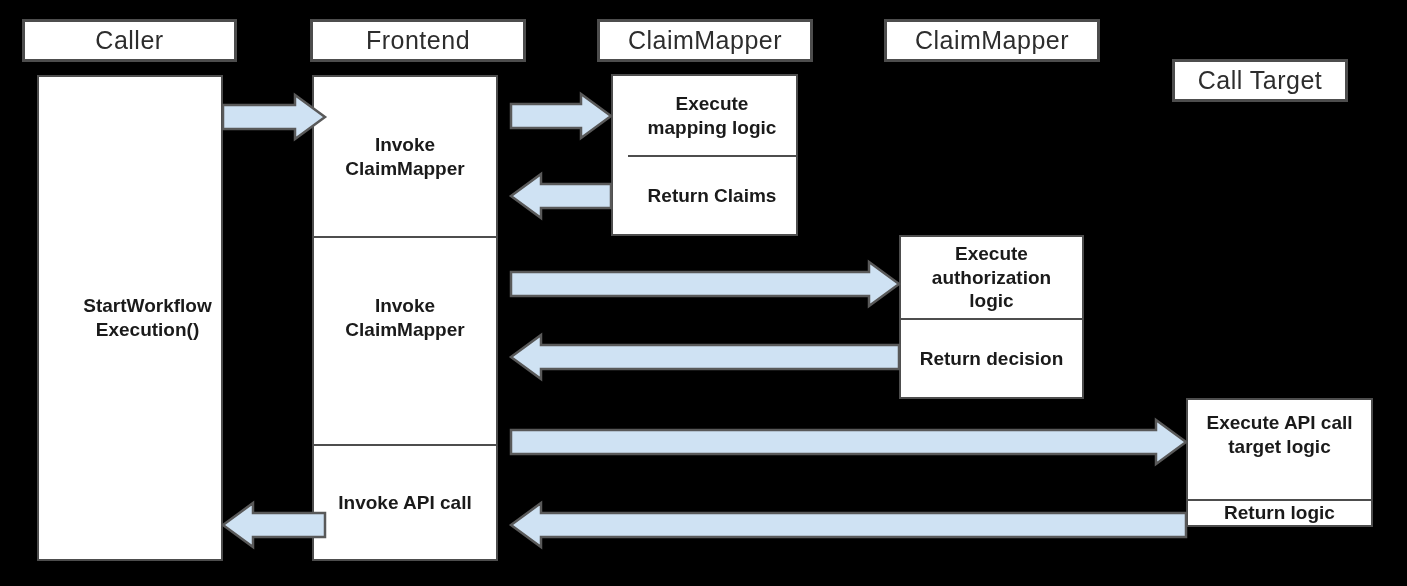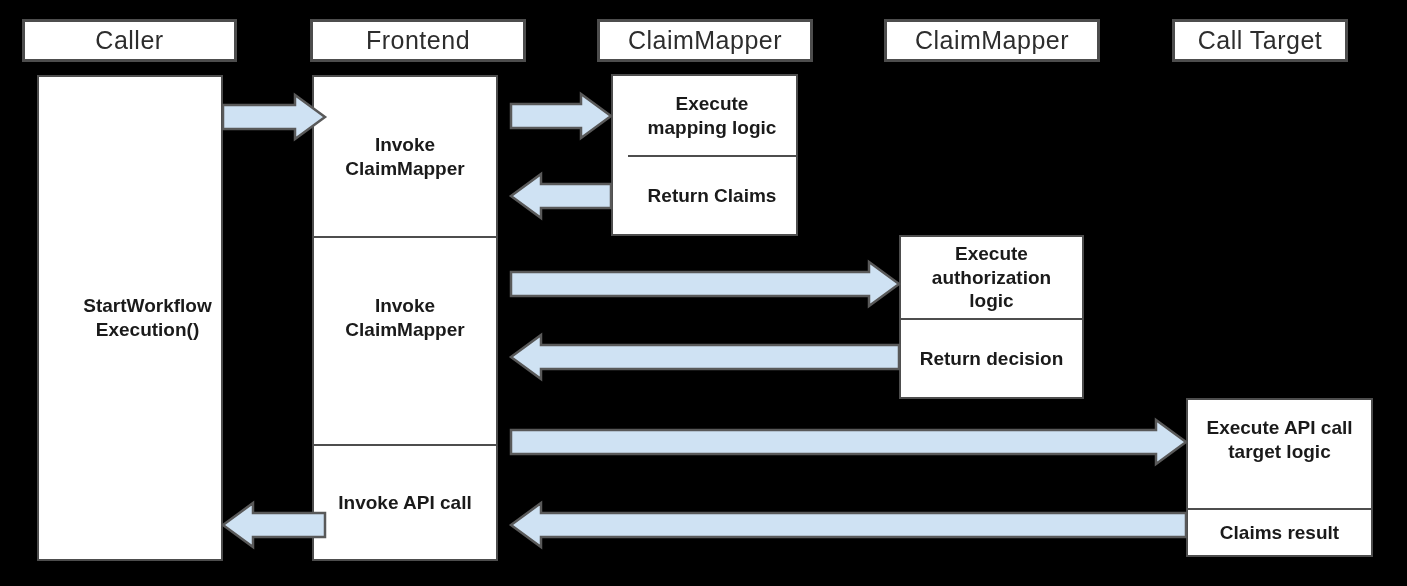--- a/index.html
+++ b/index.html
@@ -71,21 +71,21 @@
   </div>
   <div class="hdr" style="left:310px; width:216px;">
     <span>Frontend</span>
   </div>
   <div class="hdr" style="left:597px; width:216px;">
     <span>ClaimMapper</span>
   </div>
   <div class="hdr" style="left:884px; width:216px;">
     <span>ClaimMapper</span>
   </div>
-  <div class="hdr" style="left:1172px; width:176px;">
+  <div class="hdr" style="left:1172px; width:176px;margin-top:40px;">
     <span>Call Target</span>
   </div>
 
   <div class="taskbox" style="left:37px; top:75px; width:186px; height:486px;">
     <div class="cell" style="flex:1;padding-left:43px;">StartWorkflow Execution()</div>
   </div>
 
   <div class="taskbox" style="left:312px; top:75px; width:186px; height:486px;">
     <div class="cell" style="height:159px;">Invoke ClaimMapper</div>
     <div class="cell divided" style="height:162px;">Invoke ClaimMapper</div>
@@ -95,23 +95,23 @@
   <div class="taskbox" style="left:611px; top:74px; width:187px; height:162px;padding-left:15px;">
     <div class="cell" style="height:79px;">Execute mapping logic</div>
     <div class="cell divided" style="flex:1;">Return Claims</div>
   </div>
 
   <div class="taskbox" style="left:899px; top:235px; width:185px; height:164px;">
     <div class="cell" style="height:81px;">Execute authorization logic</div>
     <div class="cell divided" style="flex:1;">Return decision</div>
   </div>
 
-  <div class="taskbox" style="left:1186px; top:398px; width:187px; height:159px;gap:29px;">
+  <div class="taskbox" style="left:1186px; top:398px; width:187px; height:129px;gap:29px;">
     <div class="cell" style="height:79px;">Execute API call target logic</div>
-    <div class="cell divided" style="flex:1;">Claims result</div>
+    <div class="cell divided" style="flex:1;">Return logic</div>
   </div>
 
   <svg class="arrow-layer" width="1407" height="586" viewBox="0 0 1407 586">
       <polygon points="223,105 295,105 295,95 325,117 295,139 295,129 223,129" fill="#cfe2f3" stroke="#595959" stroke-width="2.5" stroke-linejoin="miter"></polygon>
       <polygon points="511,104 581,104 581,94 611,116 581,138 581,128 511,128" fill="#cfe2f3" stroke="#595959" stroke-width="2.5" stroke-linejoin="miter"></polygon>
       <polygon points="611,184 541,184 541,174 511,196 541,218 541,208 611,208" fill="#cfe2f3" stroke="#595959" stroke-width="2.5" stroke-linejoin="miter"></polygon>
       <polygon points="511,272 869,272 869,262 899,284 869,306 869,296 511,296" fill="#cfe2f3" stroke="#595959" stroke-width="2.5" stroke-linejoin="miter"></polygon>
       <polygon points="899,345 541,345 541,335 511,357 541,379 541,369 899,369" fill="#cfe2f3" stroke="#595959" stroke-width="2.5" stroke-linejoin="miter"></polygon>
       <polygon points="511,430 1156,430 1156,420 1186,442 1156,464 1156,454 511,454" fill="#cfe2f3" stroke="#595959" stroke-width="2.5" stroke-linejoin="miter"></polygon>
       <polygon points="1186,513 541,513 541,503 511,525 541,547 541,537 1186,537" fill="#cfe2f3" stroke="#595959" stroke-width="2.5" stroke-linejoin="miter"></polygon>

